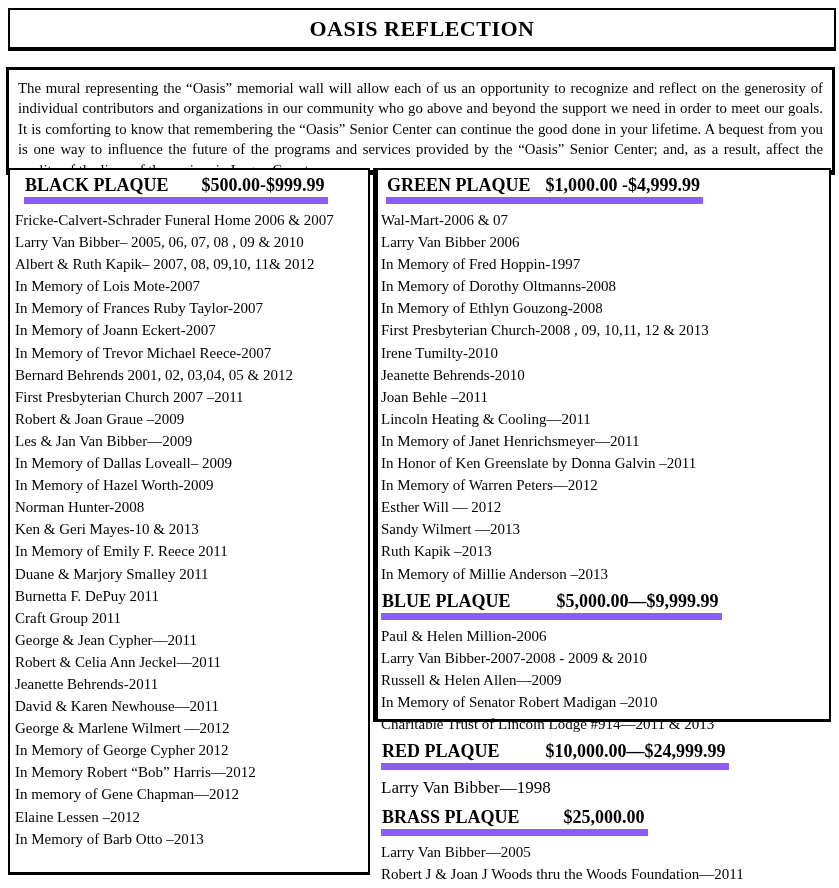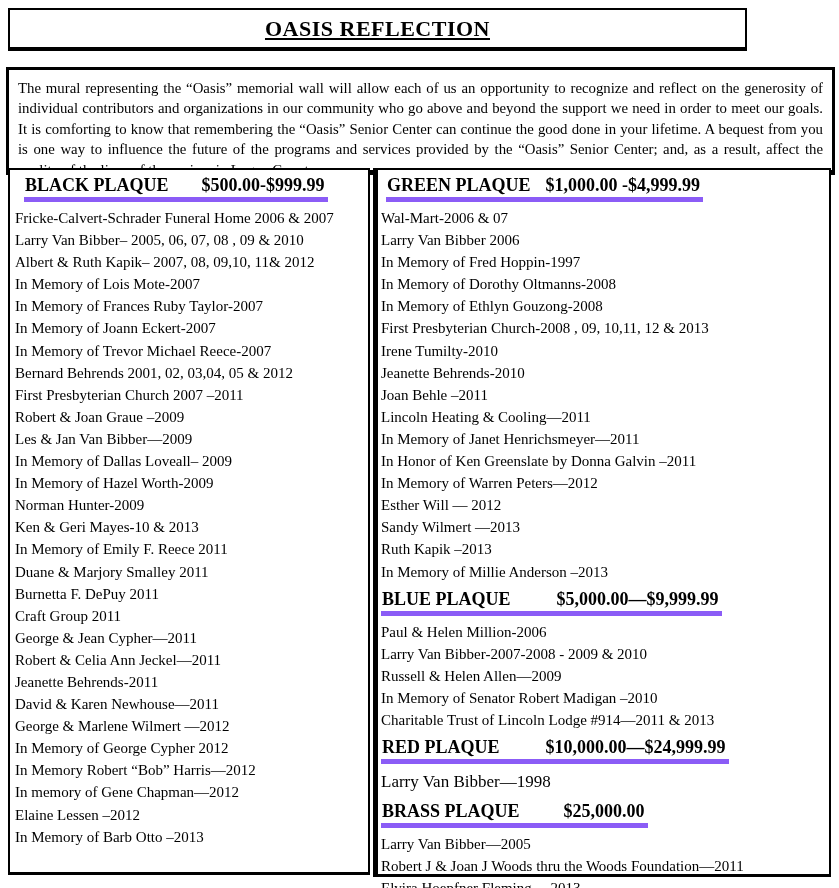--- a/index.html
+++ b/index.html
@@ -12,28 +12,27 @@
     height: 888px;
     position: relative;
     font-family: "Liberation Serif", serif;
     color: #000000;
   }
 
   
   .title-box {
     position: absolute;
     left: 8px; top: 8px;
-    width: 739px; height: 43px;
+    width: 828px; height: 43px;
     border: 2px solid #000;
     border-bottom-width: 4px;
     box-sizing: border-box;
     display: flex;
     align-items: center;
     justify-content: center;
-    text-decoration: underline;
   }
   .title-box h1 {
     margin: 0;
     font-size: 22px;
     font-weight: bold;
     letter-spacing: 0.5px;
   }
 
   
   .intro-box {
@@ -63,33 +62,33 @@
     left: 8px;
     width: 362px;
     height: 707px;
     border: 2px solid #000;
     border-bottom-width: 3px;
     padding: 3px 2px 0 5px;
   }
   .col-right {
     left: 373px;
     width: 458px;
-    height: 709px;
+    height: 554px;
     border: 2px solid #000;
     border-left-width: 5px;
     border-bottom-width: 3px;
     padding: 3px 2px 0 3px;
   }
 
   .section-header {
     margin: 2px 0 5px 0;
     font-size: 18px;
     font-weight: bold;
     display: inline-block;
-    border-bottom: 5px solid #8b5cf6;
+    border-bottom: 7px solid #8b5cf6;
     padding: 0 3px 1px 1px;
     white-space: nowrap;
   }
   .section { display: block; }
   .entry {
     font-size: 15px;
     line-height: 22.1px;
     white-space: nowrap;
   }
 
@@ -134,21 +133,21 @@
         <div class="entry">In Memory of Lois Mote-2007</div>
         <div class="entry">In Memory of Frances Ruby Taylor-2007</div>
         <div class="entry">In Memory of Joann Eckert-2007</div>
         <div class="entry">In Memory of Trevor Michael Reece-2007</div>
         <div class="entry">Bernard Behrends 2001, 02, 03,04, 05 &amp; 2012</div>
         <div class="entry">First Presbyterian Church 2007 –2011</div>
         <div class="entry">Robert &amp; Joan Graue –2009</div>
         <div class="entry">Les &amp; Jan Van Bibber—2009</div>
         <div class="entry">In Memory of Dallas Loveall– 2009</div>
         <div class="entry">In Memory of Hazel Worth-2009</div>
-        <div class="entry">Norman Hunter-2009</div>
+        <div class="entry">Norman Hunter-2008</div>
         <div class="entry">Ken &amp; Geri Mayes-10 &amp; 2013</div>
         <div class="entry">In Memory of Emily F. Reece 2011</div>
         <div class="entry">Duane &amp; Marjory Smalley 2011</div>
         <div class="entry">Burnetta F. DePuy 2011</div>
         <div class="entry">Craft Group 2011</div>
         <div class="entry">George &amp; Jean Cypher—2011</div>
         <div class="entry">Robert &amp; Celia Ann Jeckel—2011</div>
         <div class="entry">Jeanette Behrends-2011</div>
         <div class="entry">David &amp; Karen Newhouse—2011</div>
         <div class="entry">George &amp; Marlene Wilmert —2012</div>

